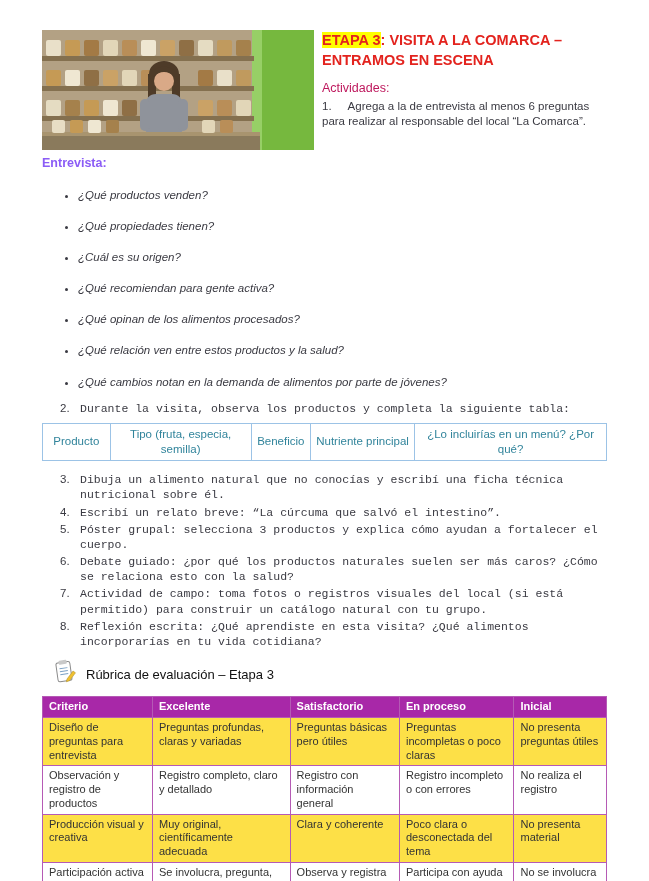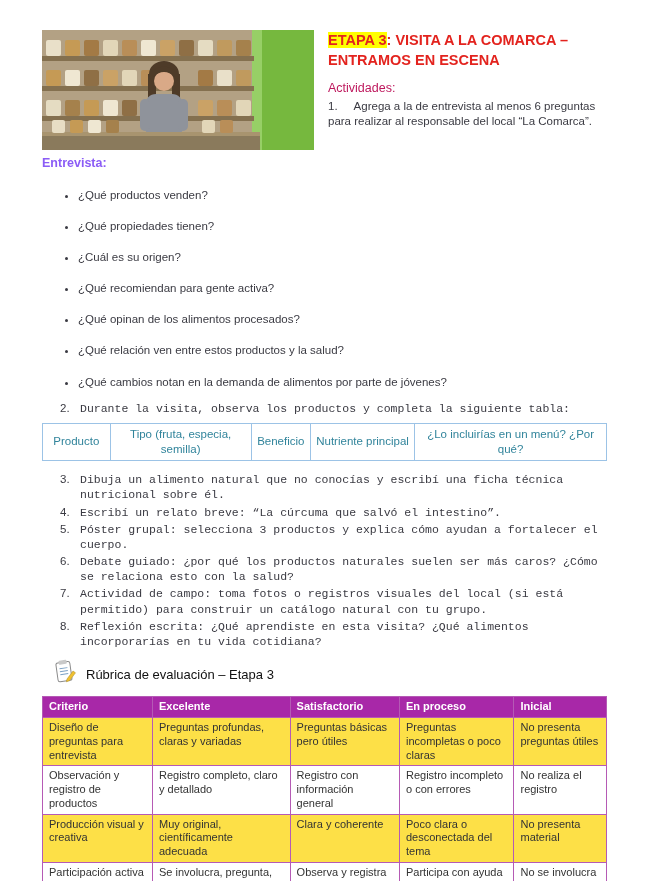--- a/index.html
+++ b/index.html
@@ -7,33 +7,33 @@
   body {
     background: #ffffff;
     font-family: "Liberation Sans", "DejaVu Sans", sans-serif;
     font-size: 11.5px;
     color: #3a3a42;
     line-height: 1.32;
   }
   .page { width: 649px; height: 881px; padding: 30px 42px 0 42px; overflow: hidden; }
 
   
-  .top { display: flex; gap: 14px; }
+  .top { display: flex; gap: 8px; }
   .photo { width: 272px; height: 120px; flex: 0 0 auto; }
   .head-right { flex: 1; min-width: 0; }
   .title { font-size: 14.5px; font-weight: bold; color: #e3231e; line-height: 1.4; }
   .hl { background: #ffff00; }
   .subhead { font-size: 12.5px; font-weight: normal; color: #be185d; margin-top: 9px; }
   .act-item { margin-top: 3px; }
   .act-item .num { display: inline-block; margin-right: 16px; }
 
   
   .section-head { font-size: 12.5px; font-weight: bold; color: #8b5cf6; margin-top: 5px; }
   .qlist { margin: 3px 0 8px 0; padding-left: 36px; }
-  .qlist li { margin: 16px 0 1px 0; }
+  .qlist li { margin: 16px 0 1px 0; font-style: italic; }
 
   
   .step { display: flex; margin: 2px 0 2px 18px; }
   .step .step-num { flex: 0 0 20px; }
   .step .step-text { flex: 1; font-family: Liberation Mono, monospace; }
   .step.first { margin-top: 11px; margin-bottom: 4px; }
 
   
   .obs-table { width: 100%; border-collapse: collapse; table-layout: fixed; margin: 7px 0 11px 0; }
   .obs-table td {

